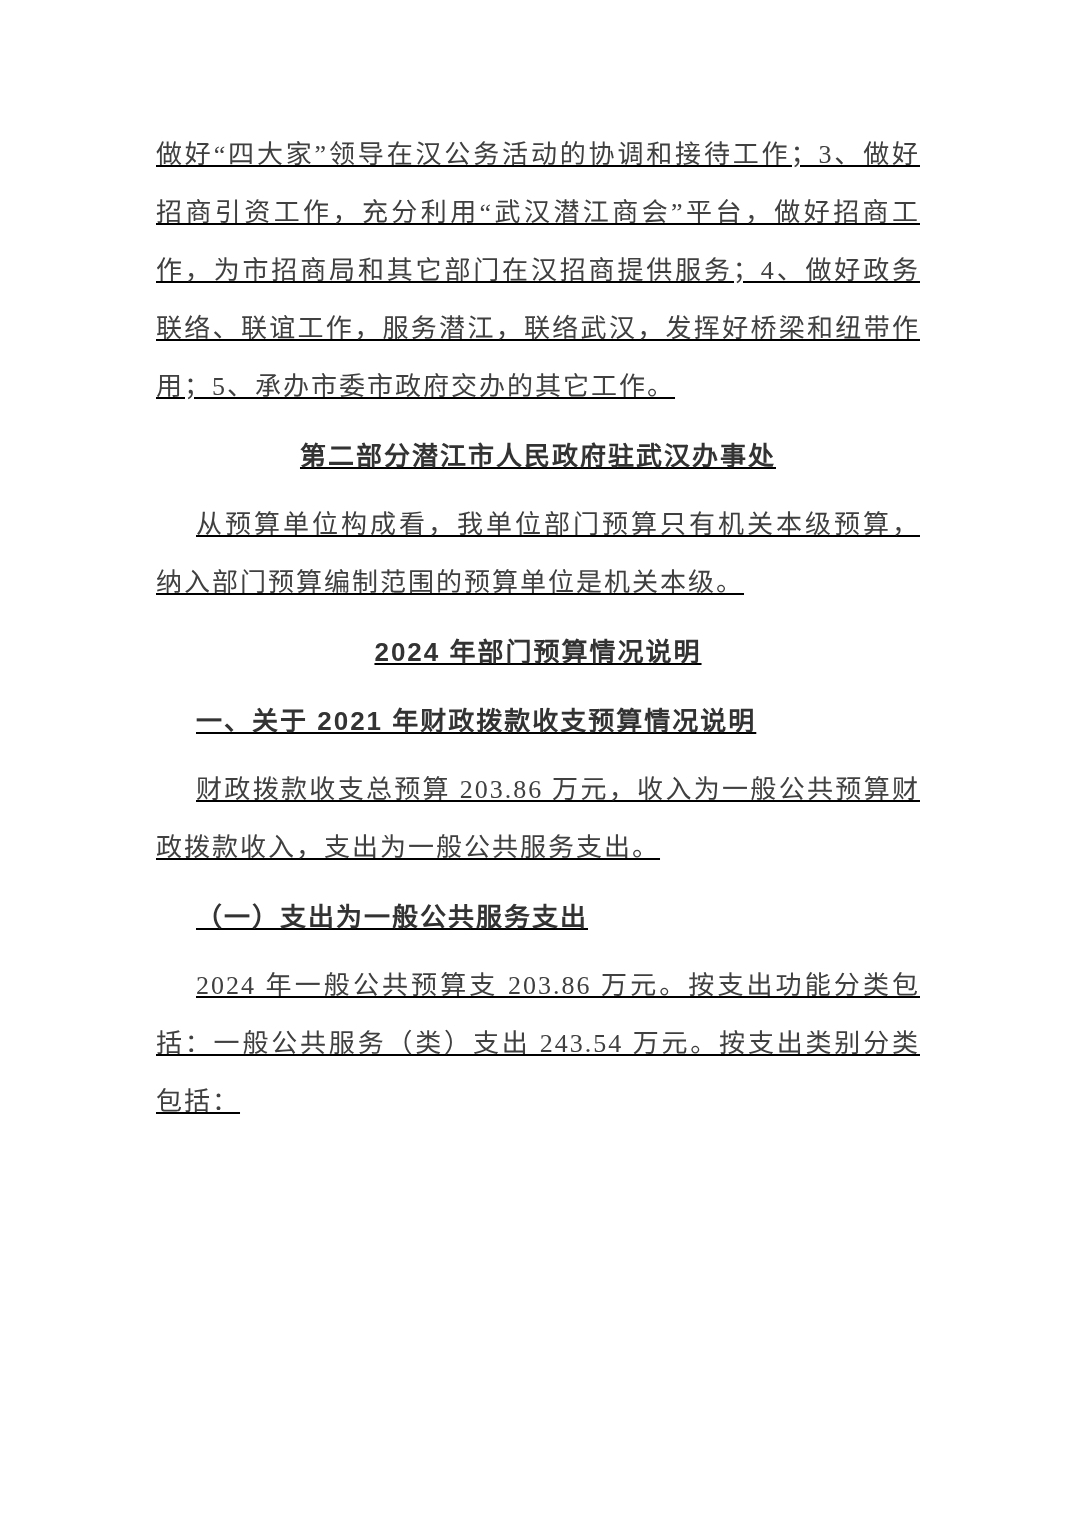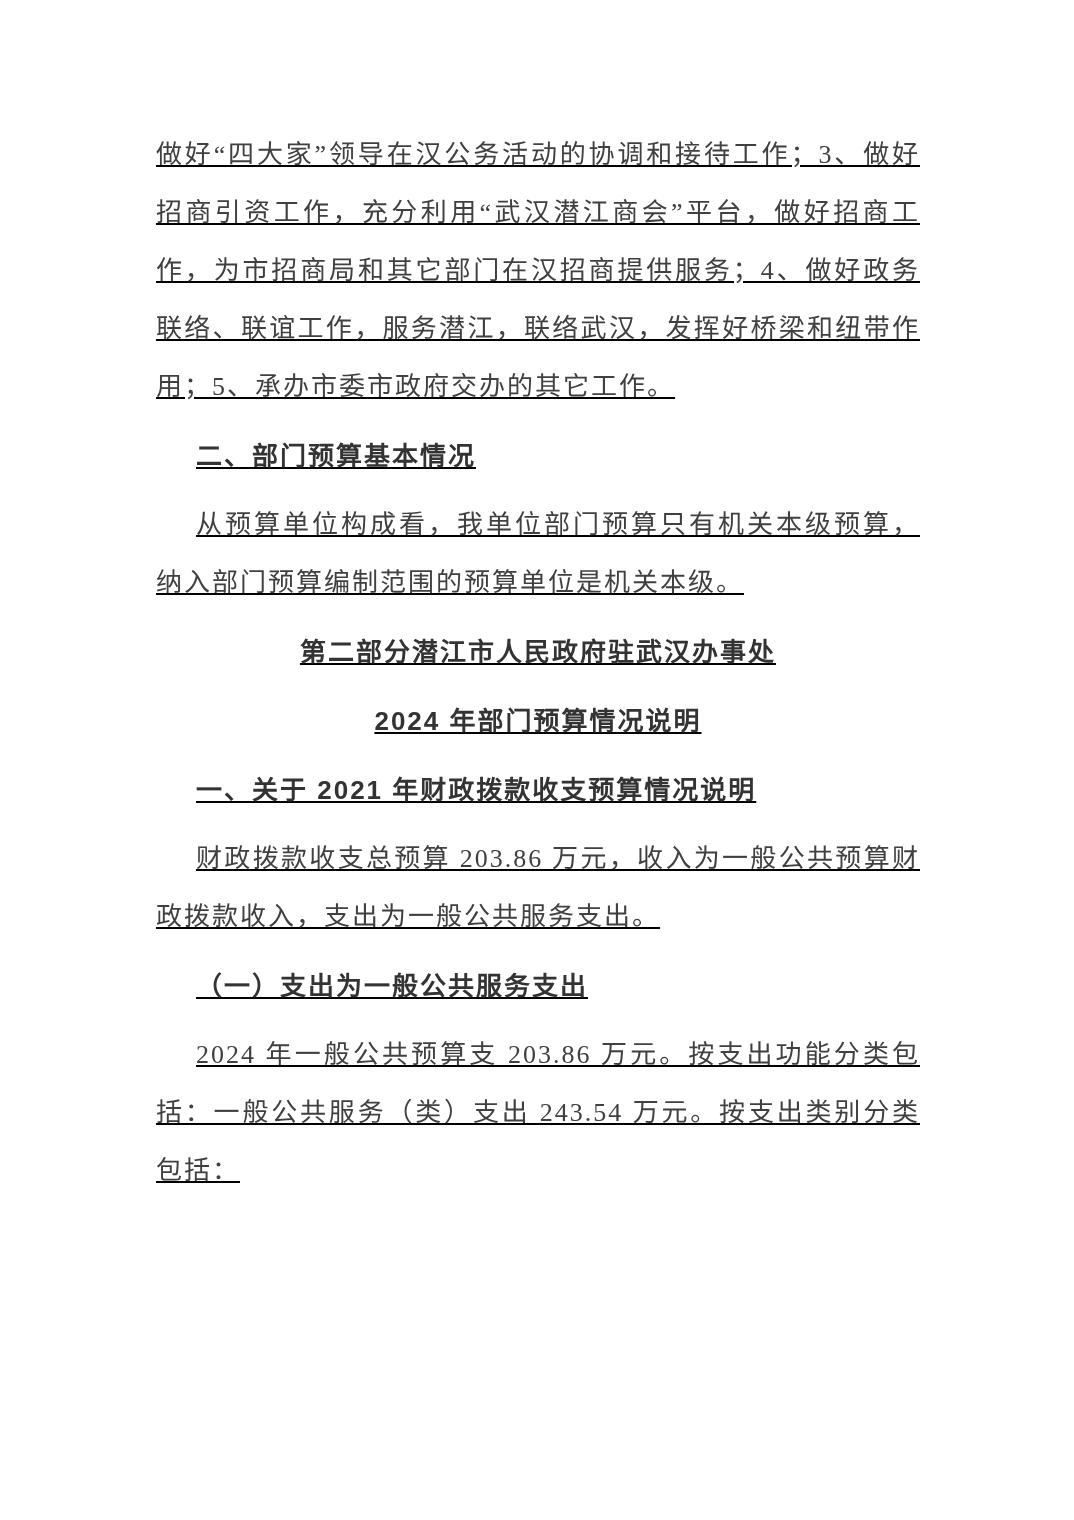--- a/index.html
+++ b/index.html
@@ -48,25 +48,24 @@
     text-indent: 0;
   }
 </style>
 </head>
 <body>
 
 <div class="page">
 
   <div class="block body-para">做好“四大家”领导在汉公务活动的协调和接待工作；3、做好招商引资工作，充分利用“武汉潜江商会”平台，做好招商工作，为市招商局和其它部门在汉招商提供服务；4、做好政务联络、联谊工作，服务潜江，联络武汉，发挥好桥梁和纽带作用；5、承办市委市政府交办的其它工作。</div>
 
-  <div class="block heading">二、部门预算基本情况</div>
+
+  <div class="block heading centered">第二部分潜江市人民政府驻武汉办事处</div>
 
   <div class="block body-para indent">从预算单位构成看，我单位部门预算只有机关本级预算，纳入部门预算编制范围的预算单位是机关本级。</div>
-
-  <div class="block heading centered">第二部分潜江市人民政府驻武汉办事处</div>
 
   <div class="block heading centered">2024 年部门预算情况说明</div>
 
   <div class="block heading">一、关于 2021 年财政拨款收支预算情况说明</div>
 
   <div class="block body-para indent">财政拨款收支总预算 203.86 万元，收入为一般公共预算财政拨款收入，支出为一般公共服务支出。</div>
 
 
   <div class="block heading">（一）支出为一般公共服务支出</div>
 

